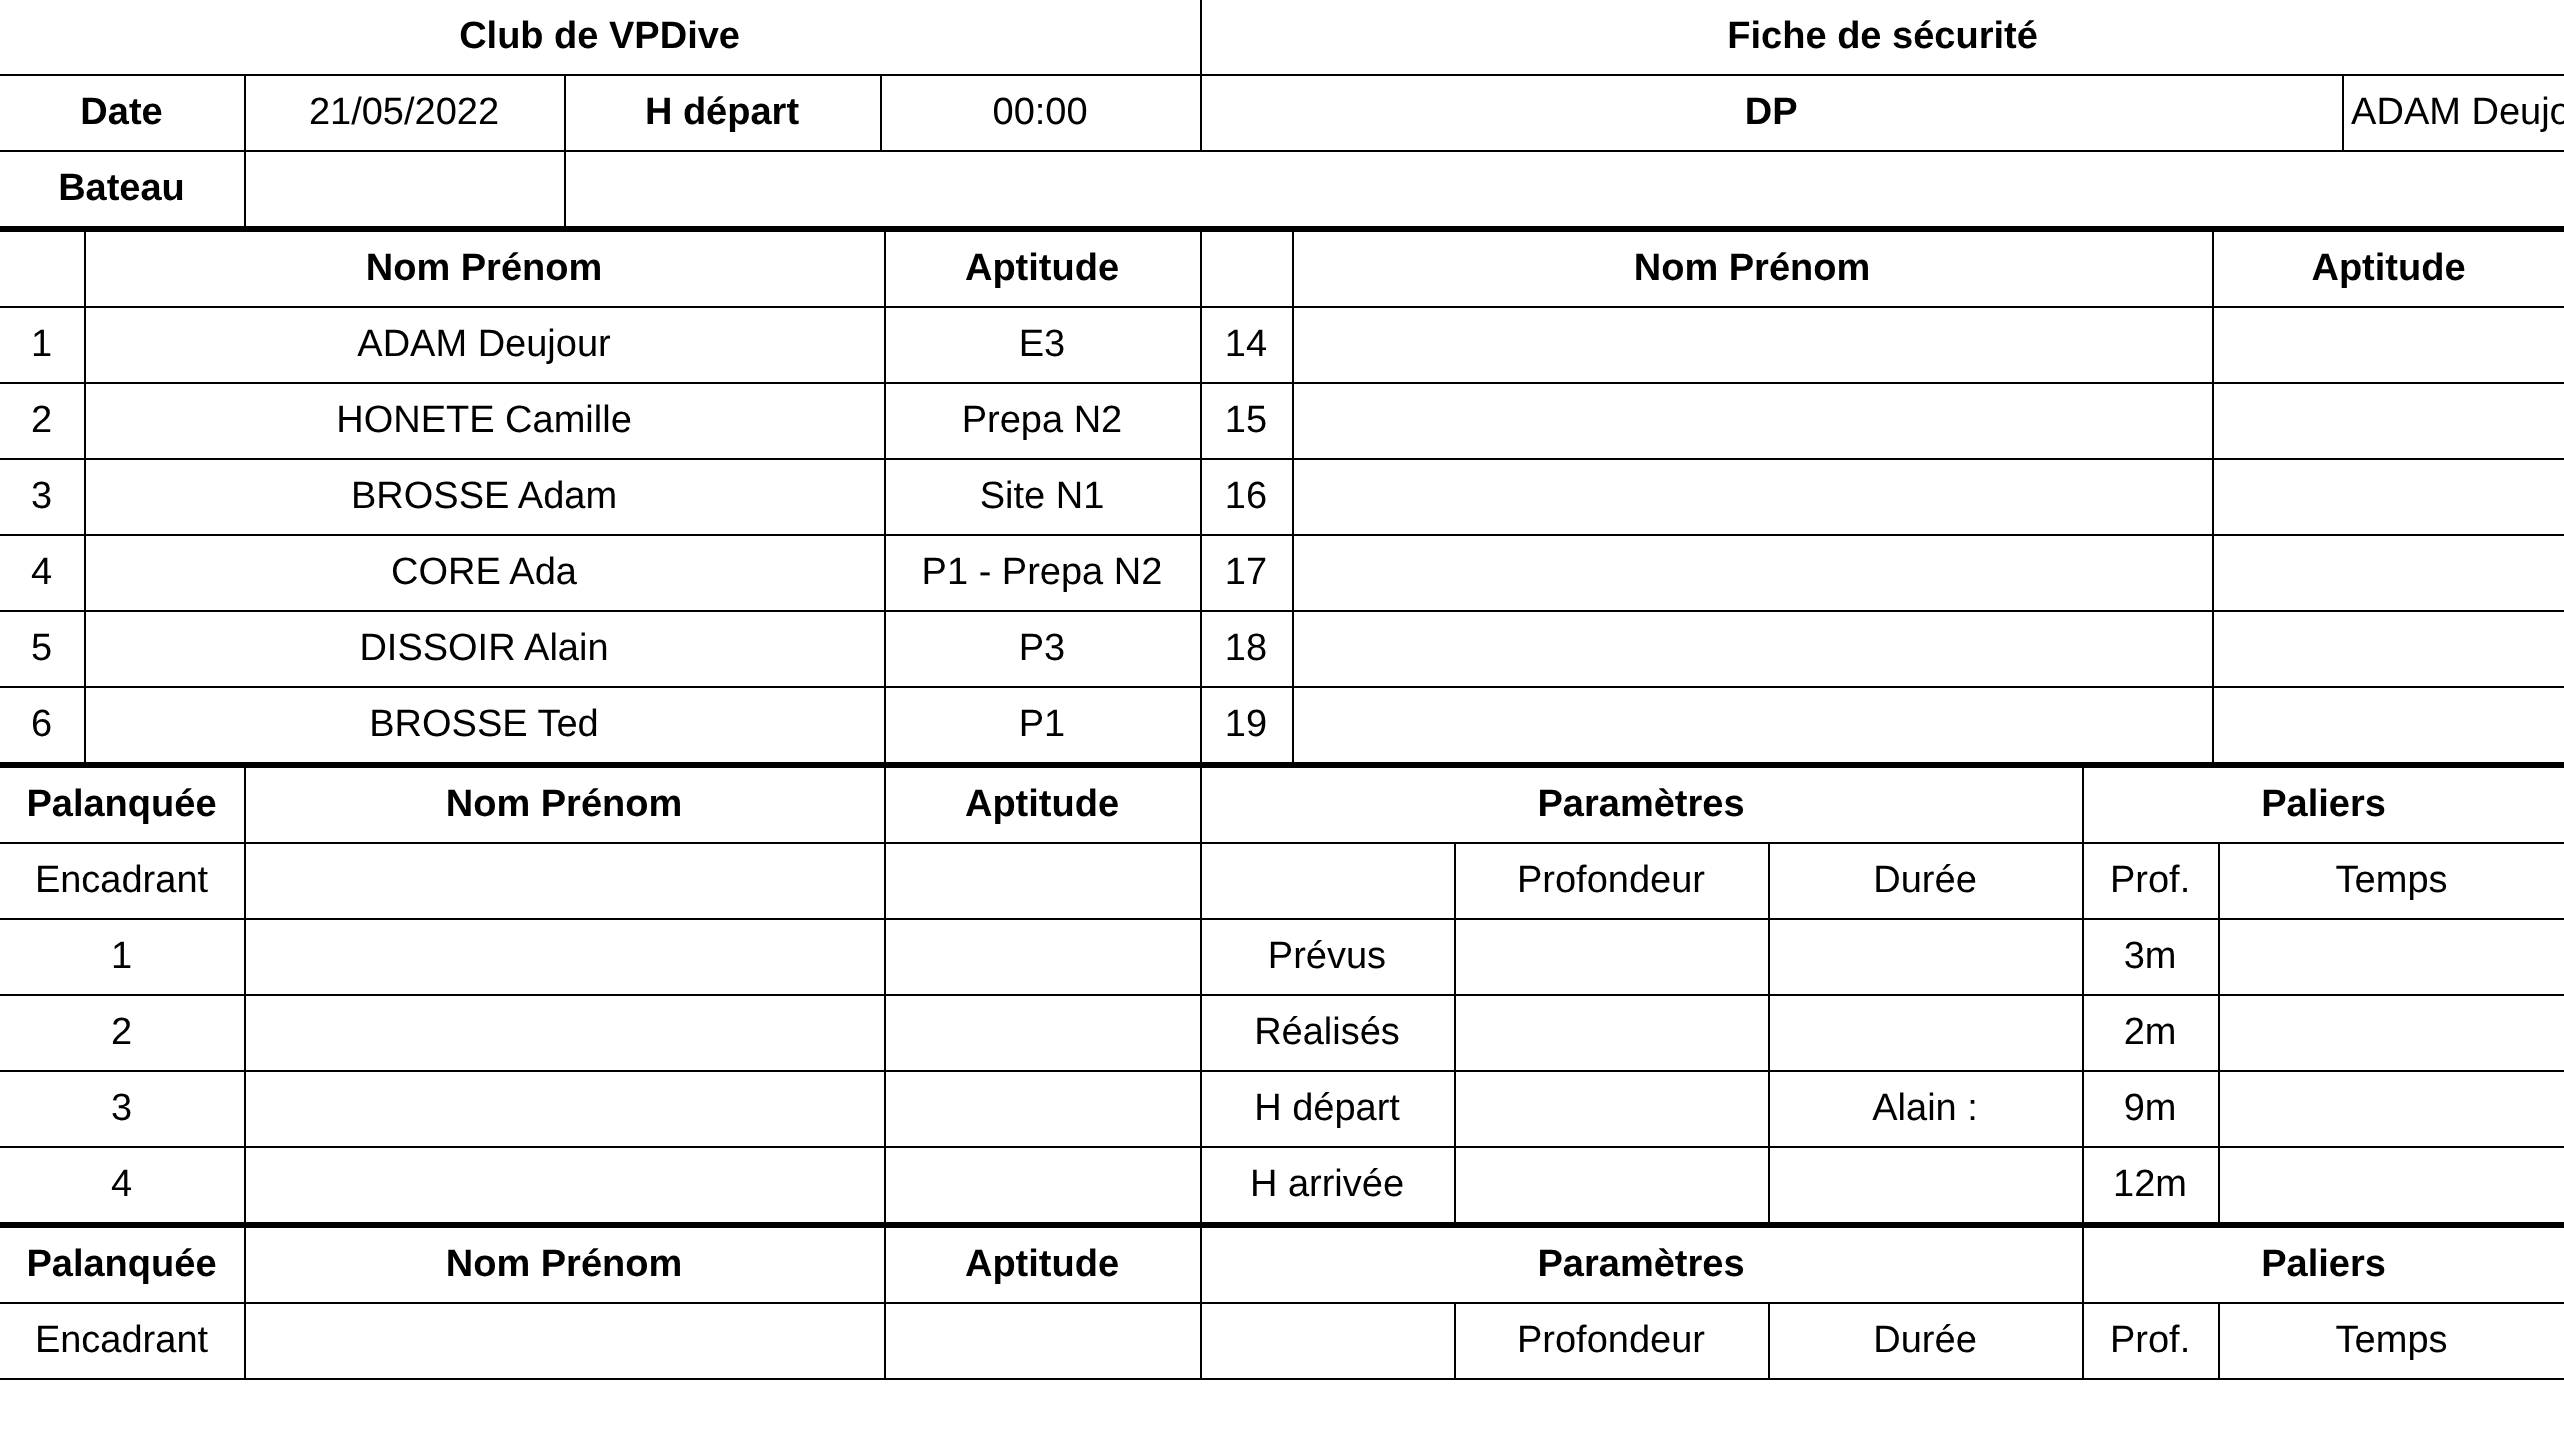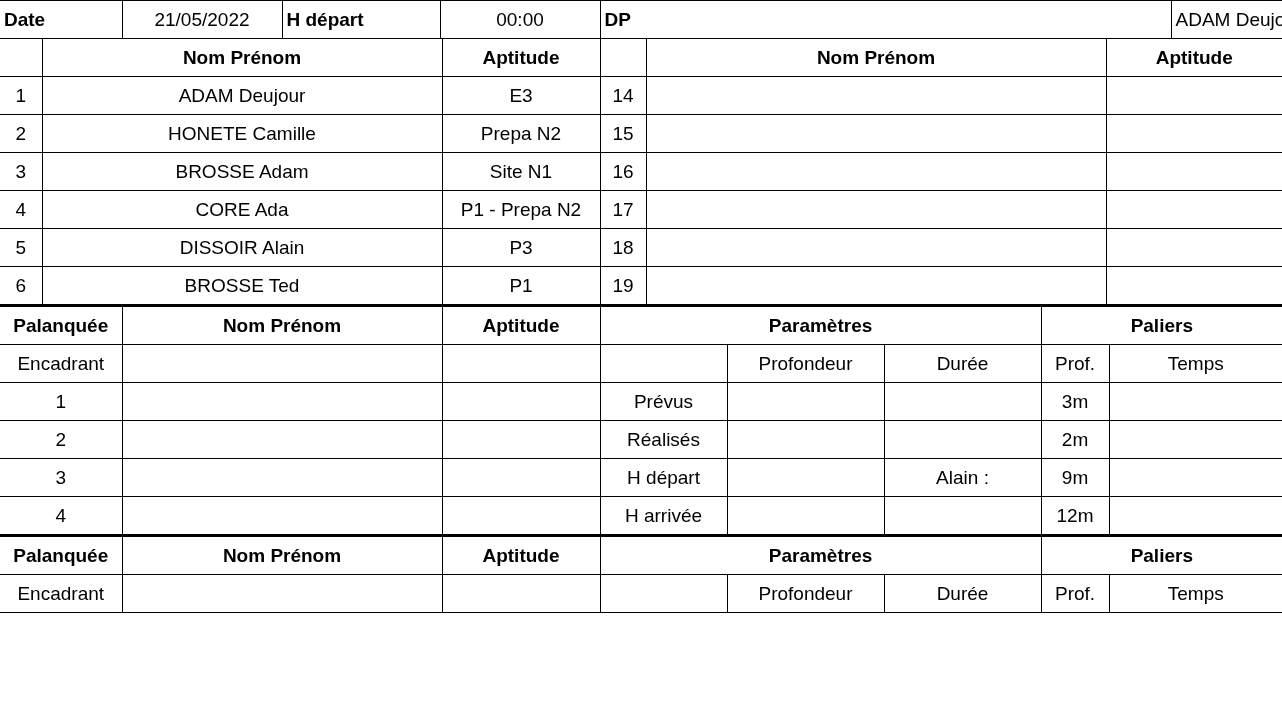--- a/index.html
+++ b/index.html
@@ -28,21 +28,21 @@
     border: 1px solid #000000;
     padding: 0 4px;
     height: 37px;
     vertical-align: middle;
     overflow: hidden;
     white-space: nowrap;
     font-size: 19px;
   }
   .b { font-weight: bold; }
   .c { text-align: center; }
-  .r { text-align: left; }
+  .r { text-align: center; }
   .l { text-align: center; }
   .noleft { border-left: none !important; }
   .noright { border-right: none !important; }
   .notop { border-top: none !important; }
   .thickbot { border-bottom: 3px solid #000 !important; }
   .blank { border: none !important; }
   .hdr-title { font-size: 21px; font-weight: bold; text-align: center; }
 </style>
 </head>
 <body>
@@ -53,27 +53,36 @@
     <colgroup>
       <col style="width:122px">
       <col style="width:160px">
       <col style="width:158px">
       <col style="width:160px">
       <col style="width:284px">
       <col style="width:287px">
       <col style="width:111px">
     </colgroup>
     <tbody>
+        <tr>
+      <td class="hdr-title notop noleft" colspan="4">Club de VPDive</td>
+      <td class="hdr-title notop noright" colspan="3">Fiche de sécurité</td>
+    </tr>
     <tr>
       <td class="b r noleft">Date</td>
       <td class="l">21/05/2022</td>
       <td class="b r">H départ</td>
       <td class="l">00:00</td>
       <td class="b r" colspan="2">DP</td>
       <td class="l noright" style="width:400px">ADAM Deujour( E3, PN-C, PVS, RIFA-</td>
+    </tr>
+    <tr>
+      <td class="b r noleft thickbot">Bateau</td>
+      <td class="l thickbot"></td>
+      <td class="thickbot blank" colspan="5" style="border-bottom:3px solid #000 !important;"></td>
     </tr>
   </tbody>
     </table>
 
   <table class="grid">
     <colgroup>
       <col style="width:42px">
       <col style="width:400px">
       <col style="width:158px">
       <col style="width:46px">

